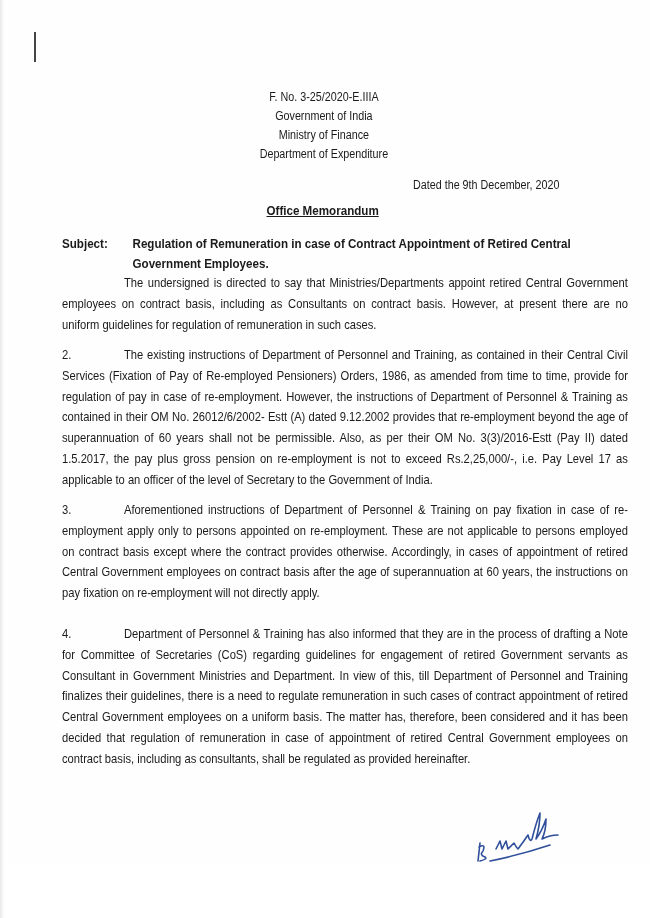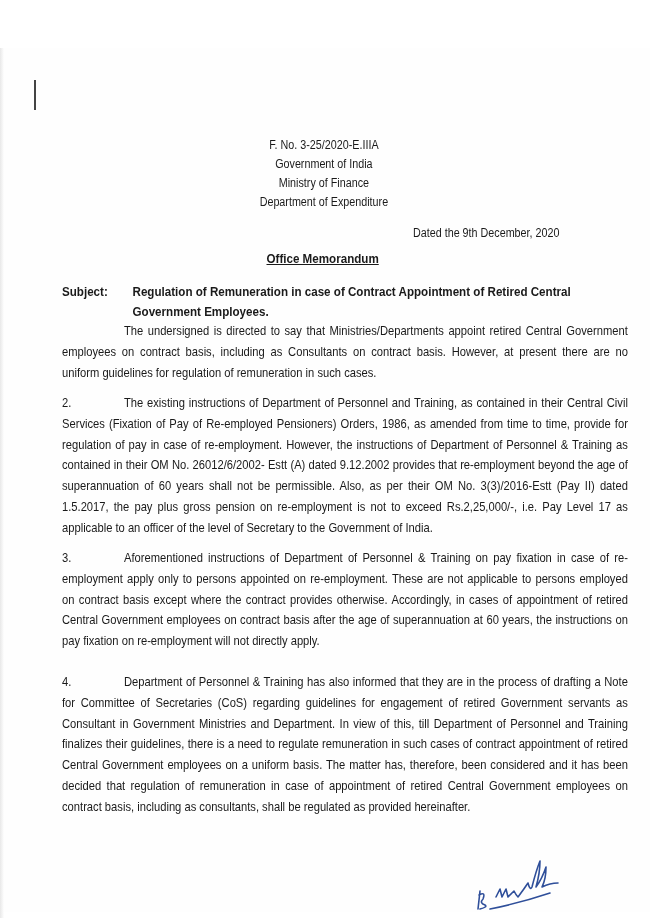--- a/index.html
+++ b/index.html
@@ -13,21 +13,20 @@
     position: relative;
     overflow: hidden;
     font-family: "Liberation Sans", sans-serif;
     color: #1a1a1a;
   }
   .page {
     position: absolute;
     left: 0; top: 0;
     width: 650px; height: 864px;
     background: #fefefe;
-    margin-top: 48px;
   }
   .left-shadow {
     position: absolute;
     left: 0; top: 0;
     width: 4px; height: 918px;
     background: linear-gradient(to right, #e8e8e8, #fefefe);
   }
   .margin-mark {
     position: absolute;
     left: 34px; top: 32px;

